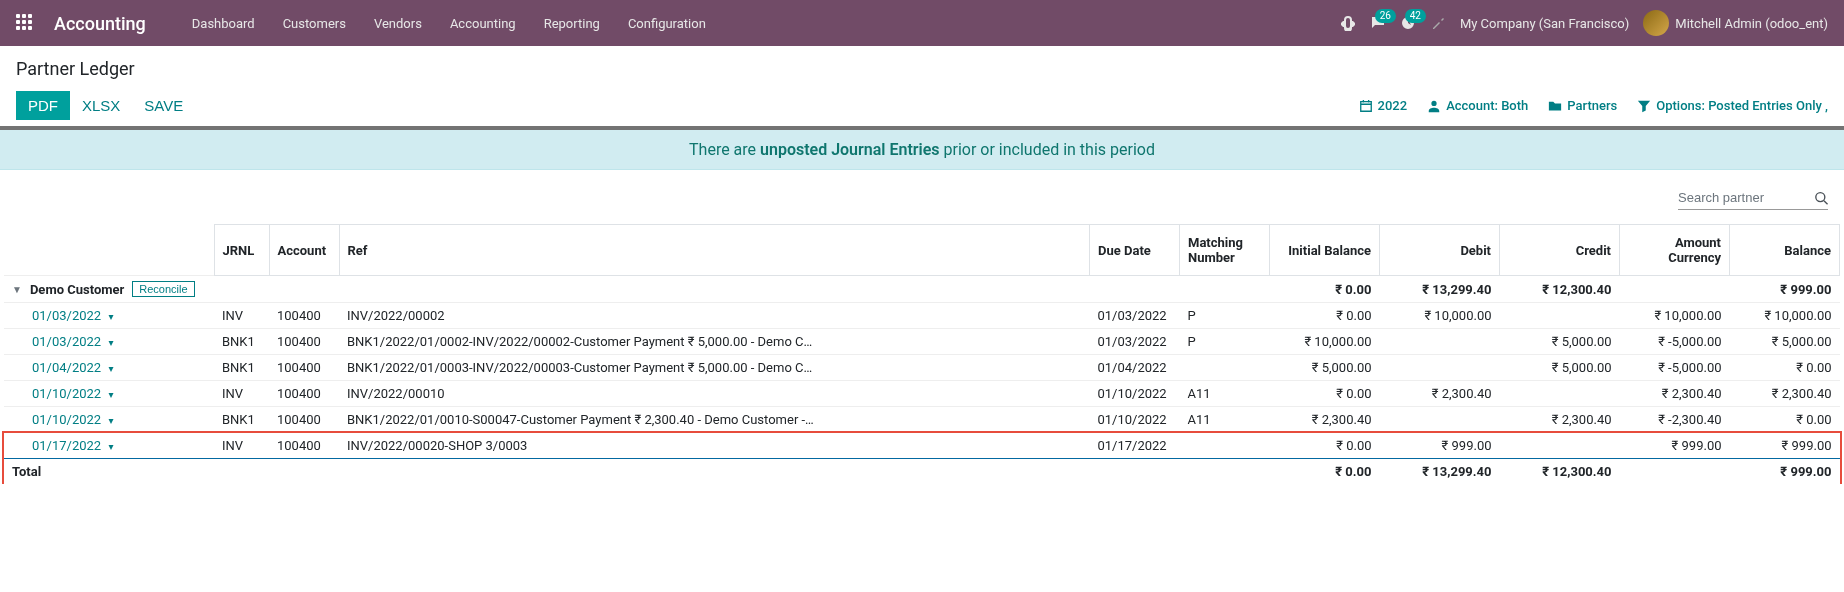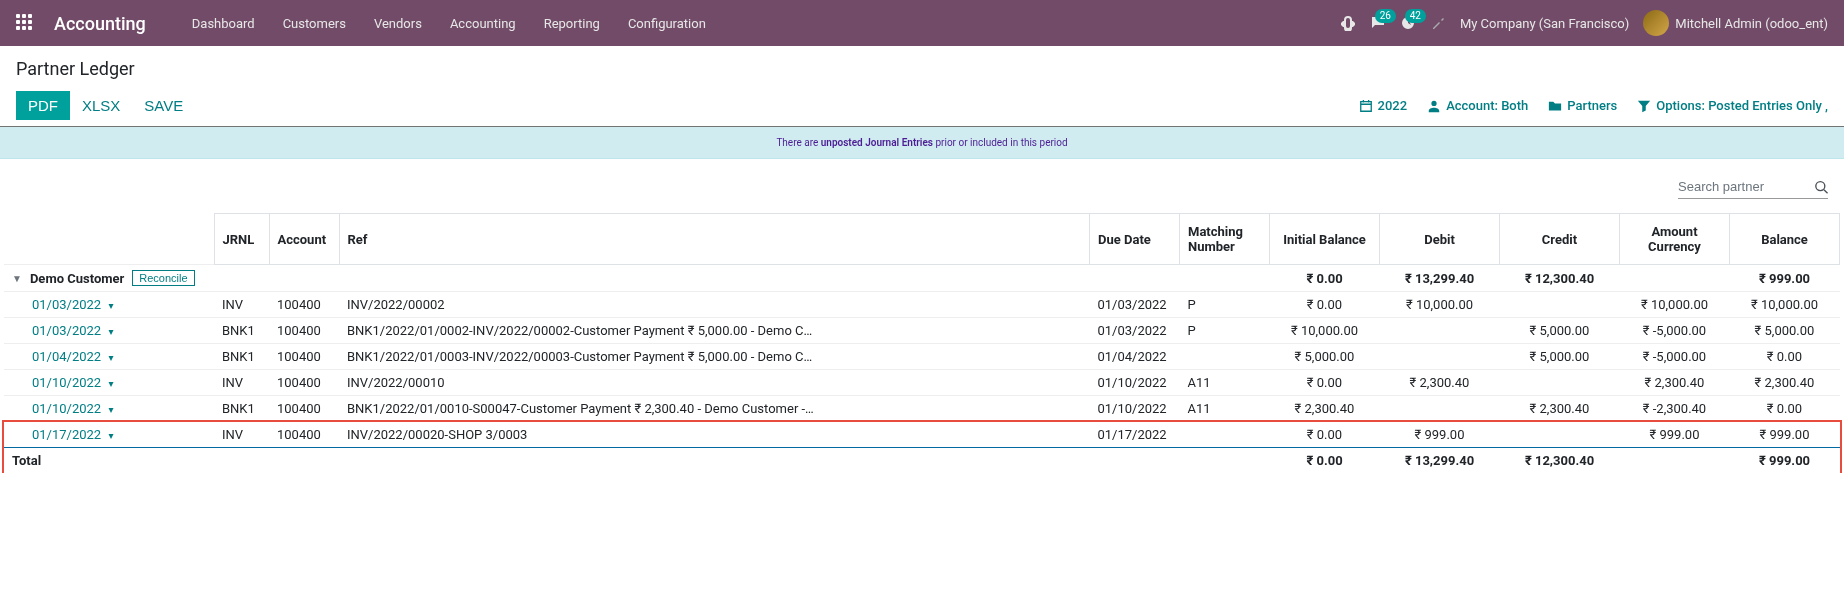--- a/index.html
+++ b/index.html
@@ -26,34 +26,34 @@
 .cp-row { display: flex; align-items: center; justify-content: space-between; margin-bottom: 6px; }
 .cp-buttons { display: flex; gap: 0; }
 .btn { border: none; padding: 6px 12px; font-size: 15px; cursor: pointer; background: transparent; }
 .btn-primary { background: #00A09D; color: #fff; }
 .btn-link { color: #017E84; }
 .cp-filters { display: flex; gap: 20px; color: #017E84; font-size: 13px; font-weight: 500; }
 .filter-item { display: flex; align-items: center; gap: 5px; cursor: pointer; }
 .filter-item svg { fill: #017E84; }
 
 
-.alert { background: #d1ecf1; color: #4c1d95; padding: 10px 16px; text-align: center; font-size: 10px; border-top: 1px solid #737373; border-bottom: 1px solid #bee5eb; }
+.alert { background: #d1ecf1; color: #0f766e; padding: 10px 16px; text-align: center; font-size: 16px; border-top: 4px solid #737373; border-bottom: 1px solid #bee5eb; }
 .alert strong { font-weight: 600; }
 
 
 .search-row { display: flex; justify-content: flex-end; padding: 16px 16px 8px; }
 .search-box { display: flex; align-items: center; border-bottom: 1px solid #999; width: 150px; }
 .search-box input { border: none; outline: none; font-size: 13px; padding: 4px 0; width: 100%; color: #6c757d; }
 .search-box input::placeholder { color: #6c757d; }
 .search-box svg { fill: #495057; cursor: pointer; }
 
 
 .report-table { width: 100%; border-collapse: collapse; font-size: 13px; margin-top: 6px; }
 .report-table th { text-align: left; font-weight: 700; padding: 10px 8px; border: 1px solid #dee2e6; background: #fff; vertical-align: middle; }
-.report-table th.num, .report-table td.num { text-align: center; }
+.report-table th.num, .report-table td.num { text-align: right; }
 .report-table th:first-child { border-left: none; }
 .report-table td { padding: 5px 8px; border-top: 1px solid #eee; white-space: nowrap; overflow: hidden; text-overflow: ellipsis; }
 .partner-row td { font-weight: 700; }
 .partner-row .partner-name { display: flex; align-items: center; gap: 8px; }
 .caret-down { font-size: 10px; color: #6c757d; cursor: pointer; }
 .reconcile-btn { border: 1px solid #017E84; color: #017E84; background: #fff; font-size: 11px; padding: 1px 6px; cursor: pointer; font-weight: 400; }
 .date-cell { color: #017E84; cursor: pointer; }
 .date-cell .caret-down { color: #017E84; margin-left: 4px; }
 .total-row td { font-weight: 700; border-top: 1px solid #0369a1; }
 .ref-col { max-width: 470px; }

